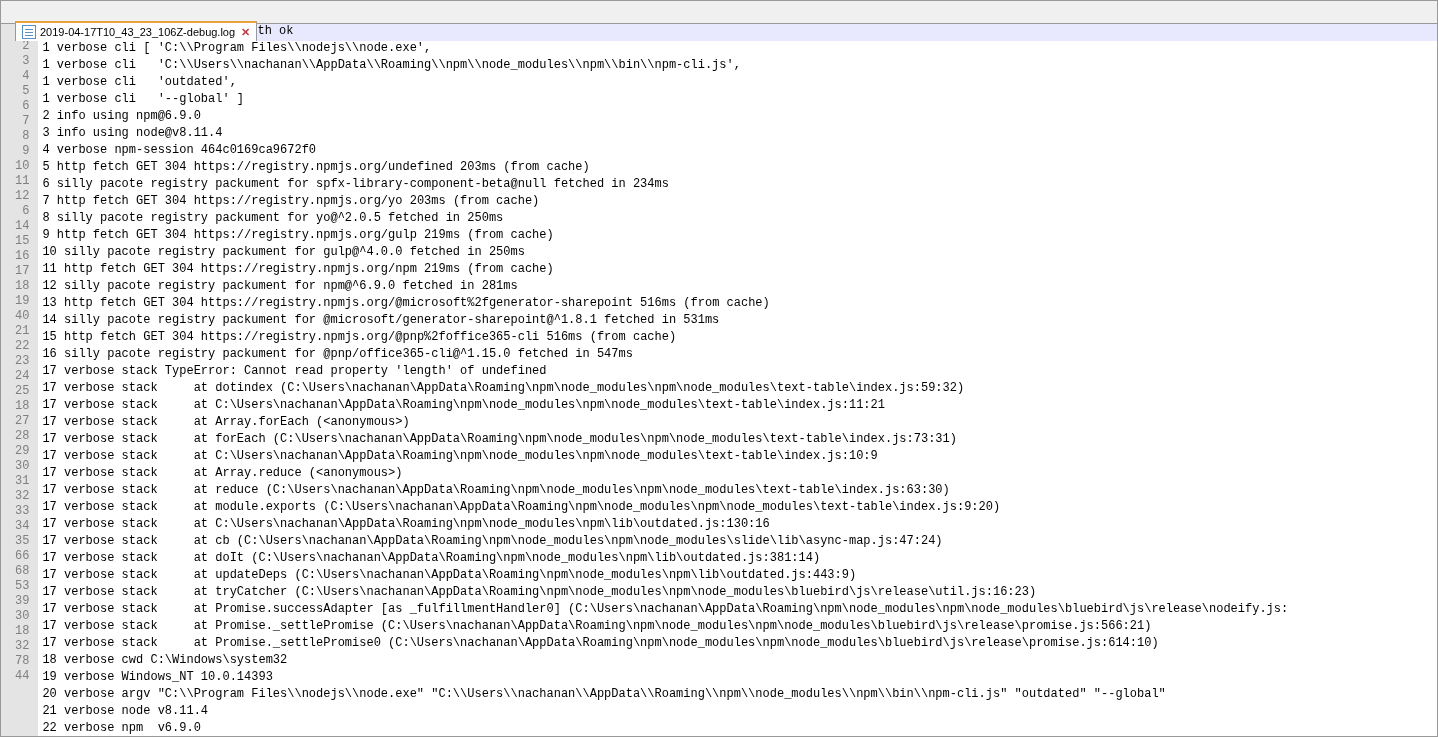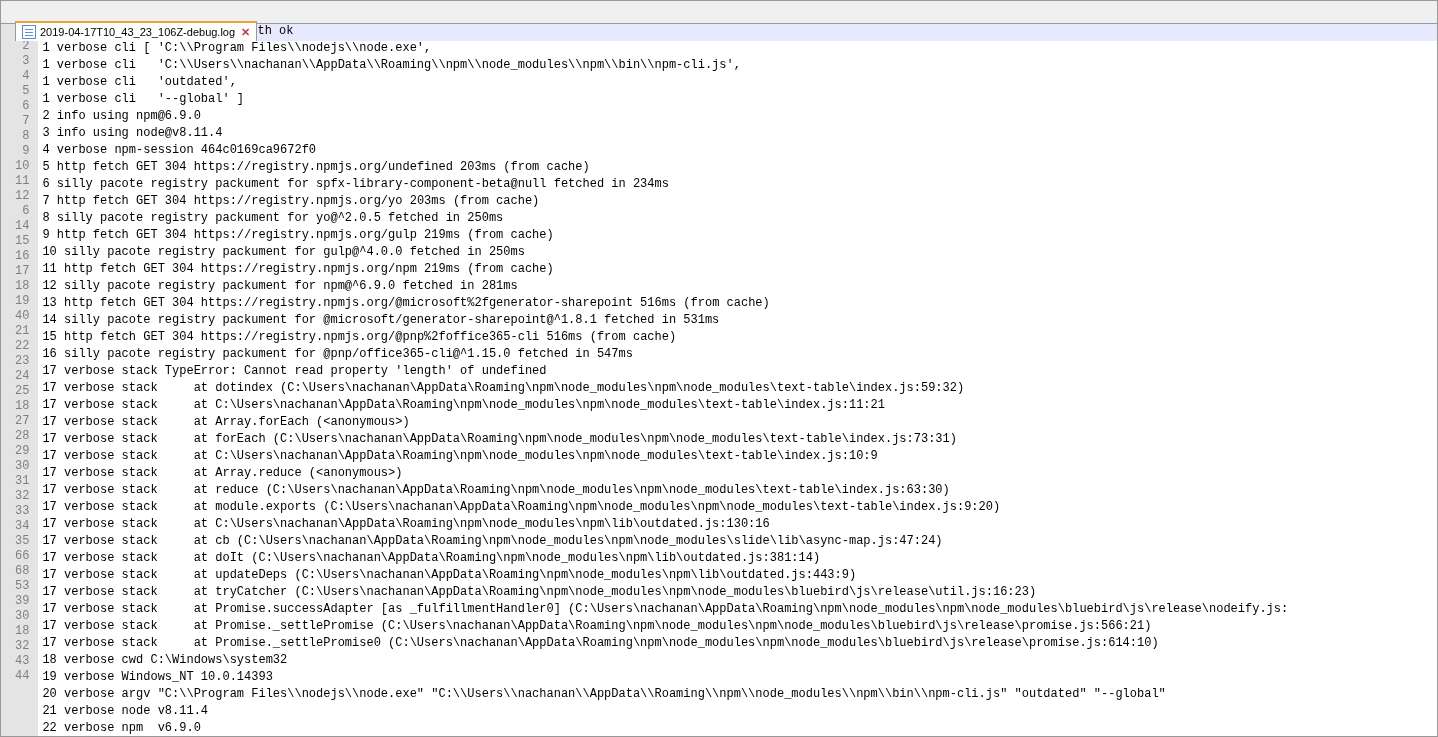--- a/index.html
+++ b/index.html
@@ -158,18 +158,18 @@
         <div>33</div>
         <div>34</div>
         <div>35</div>
         <div>66</div>
         <div>68</div>
         <div>53</div>
         <div>39</div>
         <div>30</div>
         <div>18</div>
         <div>32</div>
-        <div>43</div>
+        <div>78</div>
         <div>44</div>
       </div>
     <div class="code" id="code"><span class="row current"><span class="cursor-box">0</span><span> info it worked if it ends with ok</span></span><span class="row"><span>1 verbose cli [ 'C:\\Program Files\\nodejs\\node.exe',</span></span><span class="row"><span>1 verbose cli   'C:\\Users\\nachanan\\AppData\\Roaming\\npm\\node_modules\\npm\\bin\\npm-cli.js',</span></span><span class="row"><span>1 verbose cli   'outdated',</span></span><span class="row"><span>1 verbose cli   '--global' ]</span></span><span class="row"><span>2 info using npm@6.9.0</span></span><span class="row"><span>3 info using node@v8.11.4</span></span><span class="row"><span>4 verbose npm-session 464c0169ca9672f0</span></span><span class="row"><span>5 http fetch GET 304 </span><span class="url">https://registry.npmjs.org/undefined</span><span> 203ms (from cache)</span></span><span class="row"><span>6 silly pacote registry packument for spfx-library-component-beta@null fetched in 234ms</span></span><span class="row"><span>7 http fetch GET 304 </span><span class="url">https://registry.npmjs.org/yo</span><span> 203ms (from cache)</span></span><span class="row"><span>8 silly pacote registry packument for yo@^2.0.5 fetched in 250ms</span></span><span class="row"><span>9 http fetch GET 304 </span><span class="url">https://registry.npmjs.org/gulp</span><span> 219ms (from cache)</span></span><span class="row"><span>10 silly pacote registry packument for gulp@^4.0.0 fetched in 250ms</span></span><span class="row"><span>11 http fetch GET 304 </span><span class="url">https://registry.npmjs.org/npm</span><span> 219ms (from cache)</span></span><span class="row"><span>12 silly pacote registry packument for npm@^6.9.0 fetched in 281ms</span></span><span class="row"><span>13 http fetch GET 304 </span><span class="url">https://registry.npmjs.org/@microsoft%2fgenerator-sharepoint</span><span> 516ms (from cache)</span></span><span class="row"><span>14 silly pacote registry packument for @microsoft/generator-sharepoint@^1.8.1 fetched in 531ms</span></span><span class="row"><span>15 http fetch GET 304 </span><span class="url">https://registry.npmjs.org/@pnp%2foffice365-cli</span><span> 516ms (from cache)</span></span><span class="row"><span>16 silly pacote registry packument for @pnp/office365-cli@^1.15.0 fetched in 547ms</span></span><span class="row"><span>17 verbose stack TypeError: Cannot read property 'length' of undefined</span></span><span class="row"><span>17 verbose stack     at dotindex (C:\Users\nachanan\AppData\Roaming\npm\node_modules\npm\node_modules\text-table\index.js:59:32)</span></span><span class="row"><span>17 verbose stack     at C:\Users\nachanan\AppData\Roaming\npm\node_modules\npm\node_modules\text-table\index.js:11:21</span></span><span class="row"><span>17 verbose stack     at Array.forEach (&lt;anonymous&gt;)</span></span><span class="row"><span>17 verbose stack     at forEach (C:\Users\nachanan\AppData\Roaming\npm\node_modules\npm\node_modules\text-table\index.js:73:31)</span></span><span class="row"><span>17 verbose stack     at C:\Users\nachanan\AppData\Roaming\npm\node_modules\npm\node_modules\text-table\index.js:10:9</span></span><span class="row"><span>17 verbose stack     at Array.reduce (&lt;anonymous&gt;)</span></span><span class="row"><span>17 verbose stack     at reduce (C:\Users\nachanan\AppData\Roaming\npm\node_modules\npm\node_modules\text-table\index.js:63:30)</span></span><span class="row"><span>17 verbose stack     at module.exports (C:\Users\nachanan\AppData\Roaming\npm\node_modules\npm\node_modules\text-table\index.js:9:20)</span></span><span class="row"><span>17 verbose stack     at C:\Users\nachanan\AppData\Roaming\npm\node_modules\npm\lib\outdated.js:130:16</span></span><span class="row"><span>17 verbose stack     at cb (C:\Users\nachanan\AppData\Roaming\npm\node_modules\npm\node_modules\slide\lib\async-map.js:47:24)</span></span><span class="row"><span>17 verbose stack     at doIt (C:\Users\nachanan\AppData\Roaming\npm\node_modules\npm\lib\outdated.js:381:14)</span></span><span class="row"><span>17 verbose stack     at updateDeps (C:\Users\nachanan\AppData\Roaming\npm\node_modules\npm\lib\outdated.js:443:9)</span></span><span class="row"><span>17 verbose stack     at tryCatcher (C:\Users\nachanan\AppData\Roaming\npm\node_modules\npm\node_modules\bluebird\js\release\util.js:16:23)</span></span><span class="row"><span>17 verbose stack     at Promise.successAdapter [as _fulfillmentHandler0] (C:\Users\nachanan\AppData\Roaming\npm\node_modules\npm\node_modules\bluebird\js\release\nodeify.js:</span></span><span class="row"><span>17 verbose stack     at Promise._settlePromise (C:\Users\nachanan\AppData\Roaming\npm\node_modules\npm\node_modules\bluebird\js\release\promise.js:566:21)</span></span><span class="row"><span>17 verbose stack     at Promise._settlePromise0 (C:\Users\nachanan\AppData\Roaming\npm\node_modules\npm\node_modules\bluebird\js\release\promise.js:614:10)</span></span><span class="row"><span>18 verbose cwd C:\Windows\system32</span></span><span class="row"><span>19 verbose Windows_NT 10.0.14393</span></span><span class="row"><span>20 verbose argv "C:\\Program Files\\nodejs\\node.exe" "C:\\Users\\nachanan\\AppData\\Roaming\\npm\\node_modules\\npm\\bin\\npm-cli.js" "outdated" "--global"</span></span><span class="row"><span>21 verbose node v8.11.4</span></span><span class="row"><span>22 verbose npm  v6.9.0</span></span><span class="row"><span>23 error Cannot read property 'length' of undefined</span></span><span class="row"><span>24 verbose exit [ 1, true ]</span></span></div>
   </div>
 </div>
 
 </body></html>

